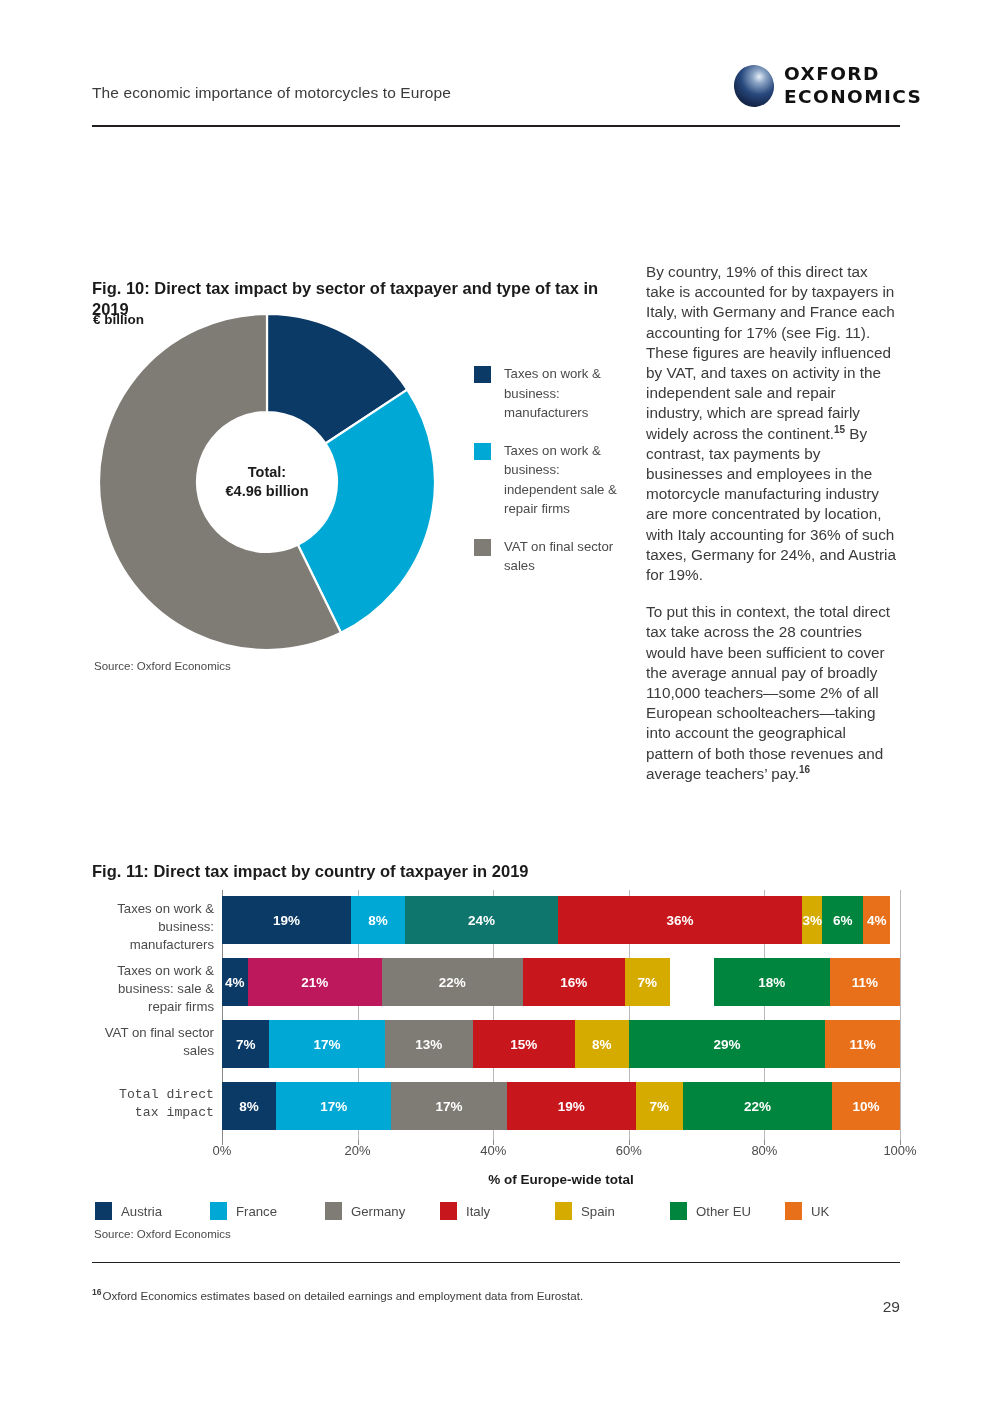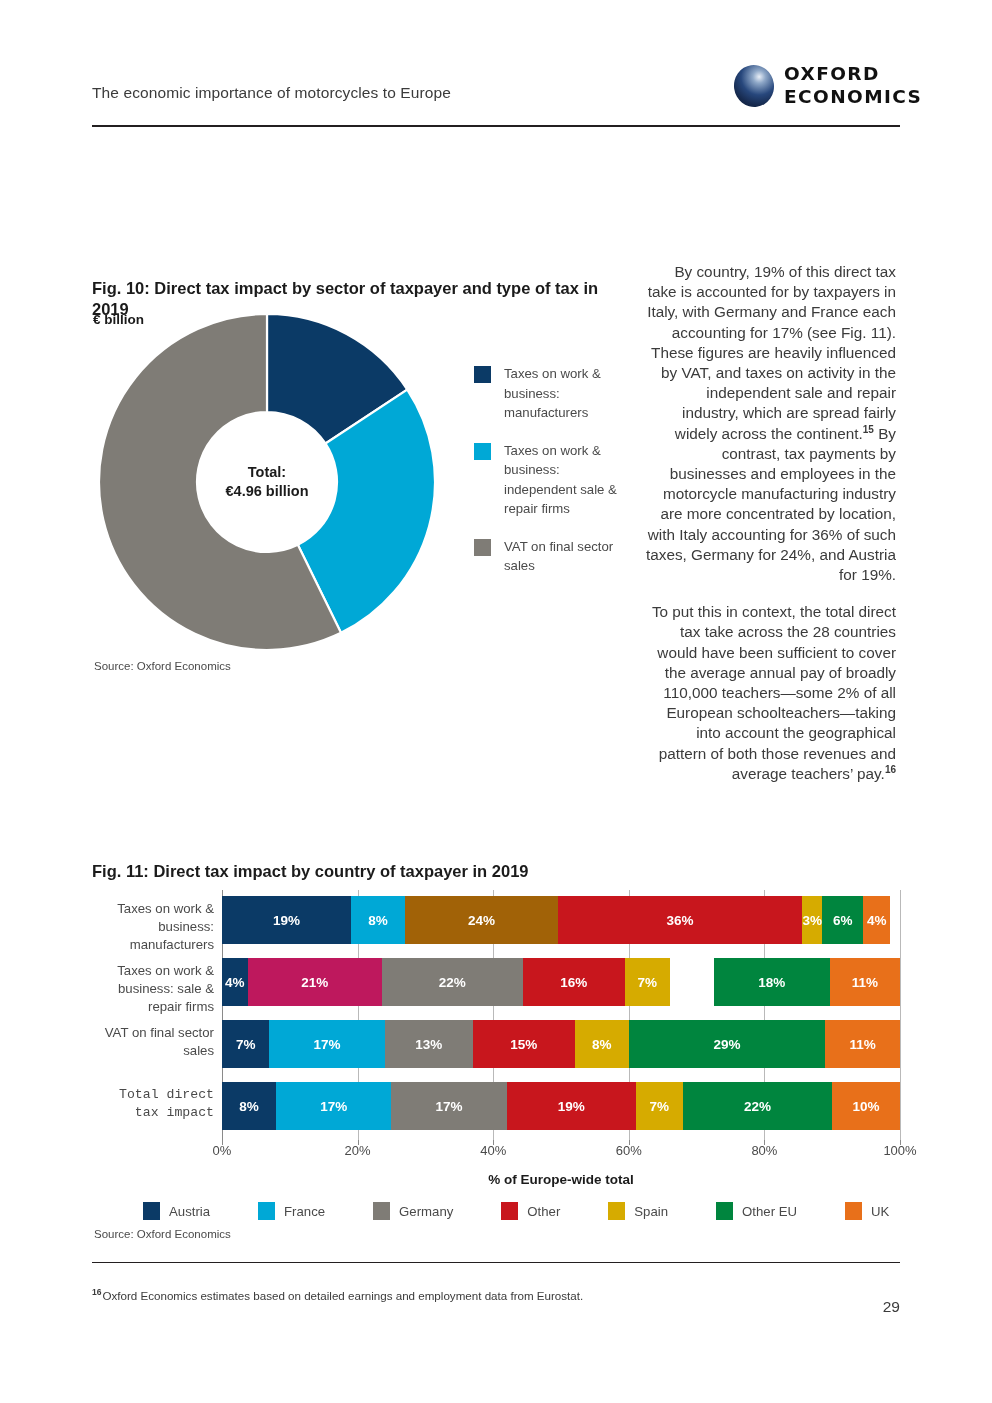--- a/index.html
+++ b/index.html
@@ -162,21 +162,20 @@
     position: absolute;
     left: 646px;
     top: 262px;
     width: 254px;
   }
   .body-col p {
     margin: 0 4px 17px 0;
     font-size: 15.3px;
     line-height: 20.2px;
     color: #3b3b3b;
-    text-align: right;
   }
   .body-col sup {
     font-size: 10px;
     font-weight: 700;
     vertical-align: super;
     line-height: 0;
   }
 
   
   .fig11-title {
@@ -266,21 +265,20 @@
     position: absolute;
     left: 95px;
     top: 1202px;
     width: 805px;
     display: flex;
   }
   .f11-leg-item {
     display: flex;
     align-items: center;
     width: 133px;
-    margin-left: 48px;
   }
   .f11-leg-swatch {
     width: 17px;
     height: 18px;
     margin-right: 9px;
   }
   .f11-leg-label {
     font-size: 13.2px;
     color: #4a4a4a;
     white-space: nowrap;
@@ -381,21 +379,21 @@
   <div class="f11-xlabel">% of Europe-wide total</div>
 <div class="f11-grid" style="left: 265.6px;"></div>
     <div class="f11-grid" style="left: 401.2px;"></div>
     <div class="f11-grid" style="left: 536.8px;"></div>
     <div class="f11-grid" style="left: 672.4px;"></div>
     <div class="f11-grid" style="left: 808px;"></div>
     <div class="f11-rowlabel" style="top: 10px;">Taxes on work &amp; business: manufacturers</div>
     <div class="f11-row" style="left: 130px; top: 6px;">
       <div class="f11-seg" style="width: 128.82px; background: rgb(11, 58, 102);">19%</div>
       <div class="f11-seg" style="width: 54.24px; background: rgb(0, 168, 214);">8%</div>
-      <div class="f11-seg" style="width: 153px; background: #a16207;">24%</div>
+      <div class="f11-seg" style="width: 153px; background: #0f766e;">24%</div>
       <div class="f11-seg" style="width: 244.08px; background: rgb(200, 22, 29);">36%</div>
       <div class="f11-seg" style="width: 20.34px; background: rgb(214, 171, 0);">3%</div>
       <div class="f11-seg" style="width: 40.68px; background: rgb(0, 133, 62);">6%</div>
       <div class="f11-seg" style="width: 27.12px; background: rgb(232, 112, 26);">4%</div>
     </div>
     <div class="f11-rowlabel" style="top: 72px;">Taxes on work &amp; business: sale &amp; repair firms</div>
     <div class="f11-row" style="left: 130px; top: 68px;">
       <div class="f11-seg" style="width: 27.12px; background: rgb(11, 58, 102);">4%</div>
       <div class="f11-seg" style="width: 142.38px; background: #be185d;">21%</div>
       <div class="f11-seg" style="width: 149.16px; background: rgb(127, 124, 118);">22%</div>
@@ -446,21 +444,21 @@
     <div class="f11-leg-item">
       <span class="f11-leg-swatch" style="background: rgb(0, 168, 214);"></span>
       <span class="f11-leg-label">France</span>
     </div>
     <div class="f11-leg-item">
       <span class="f11-leg-swatch" style="background: rgb(127, 124, 118);"></span>
       <span class="f11-leg-label">Germany</span>
     </div>
     <div class="f11-leg-item">
       <span class="f11-leg-swatch" style="background: rgb(200, 22, 29);"></span>
-      <span class="f11-leg-label">Other</span>
+      <span class="f11-leg-label">Italy</span>
     </div>
     <div class="f11-leg-item">
       <span class="f11-leg-swatch" style="background: rgb(214, 171, 0);"></span>
       <span class="f11-leg-label">Spain</span>
     </div>
     <div class="f11-leg-item">
       <span class="f11-leg-swatch" style="background: rgb(0, 133, 62);"></span>
       <span class="f11-leg-label">Other EU</span>
     </div>
     <div class="f11-leg-item">

